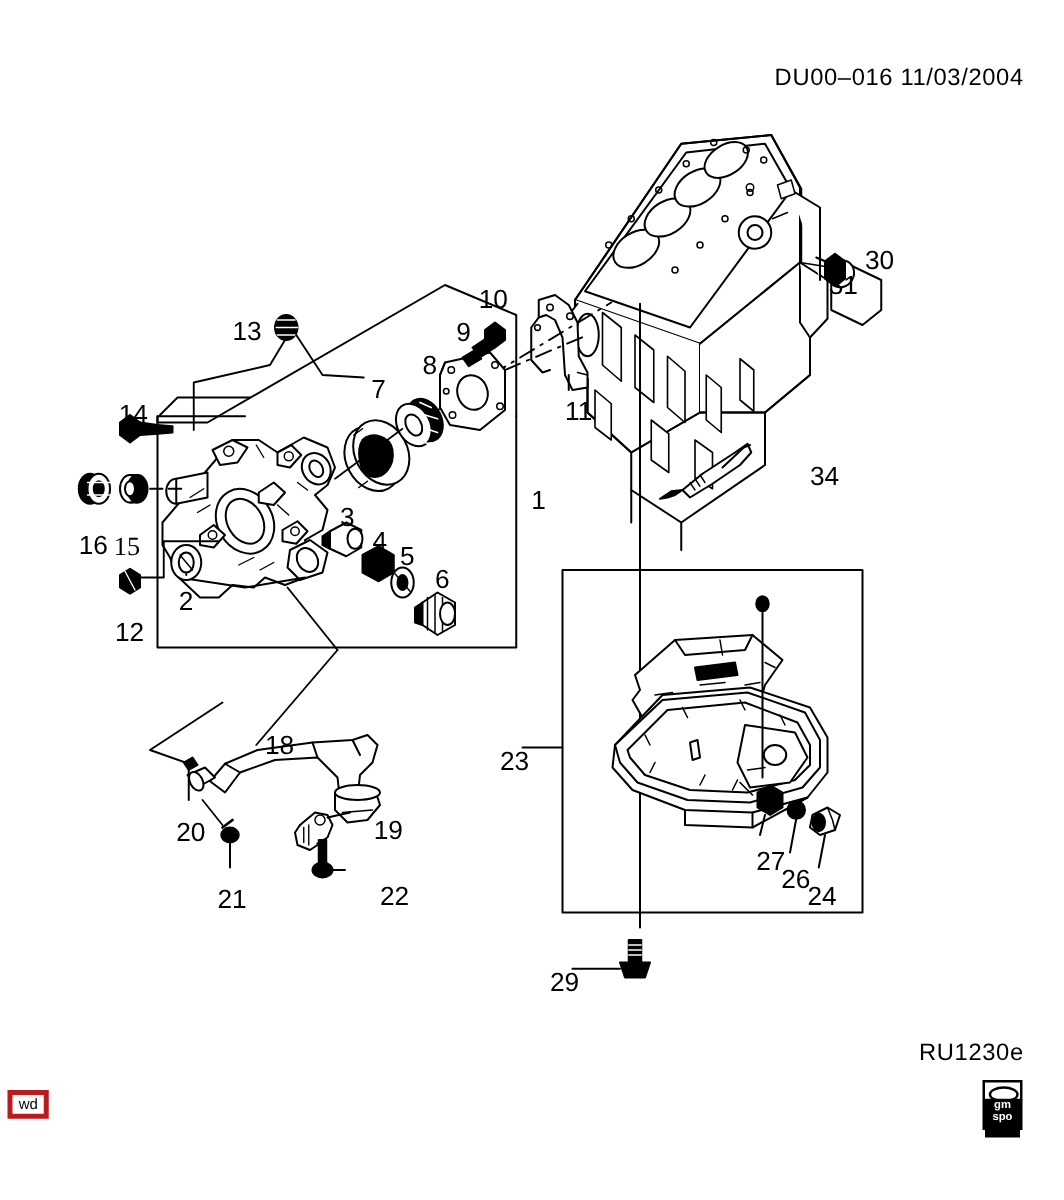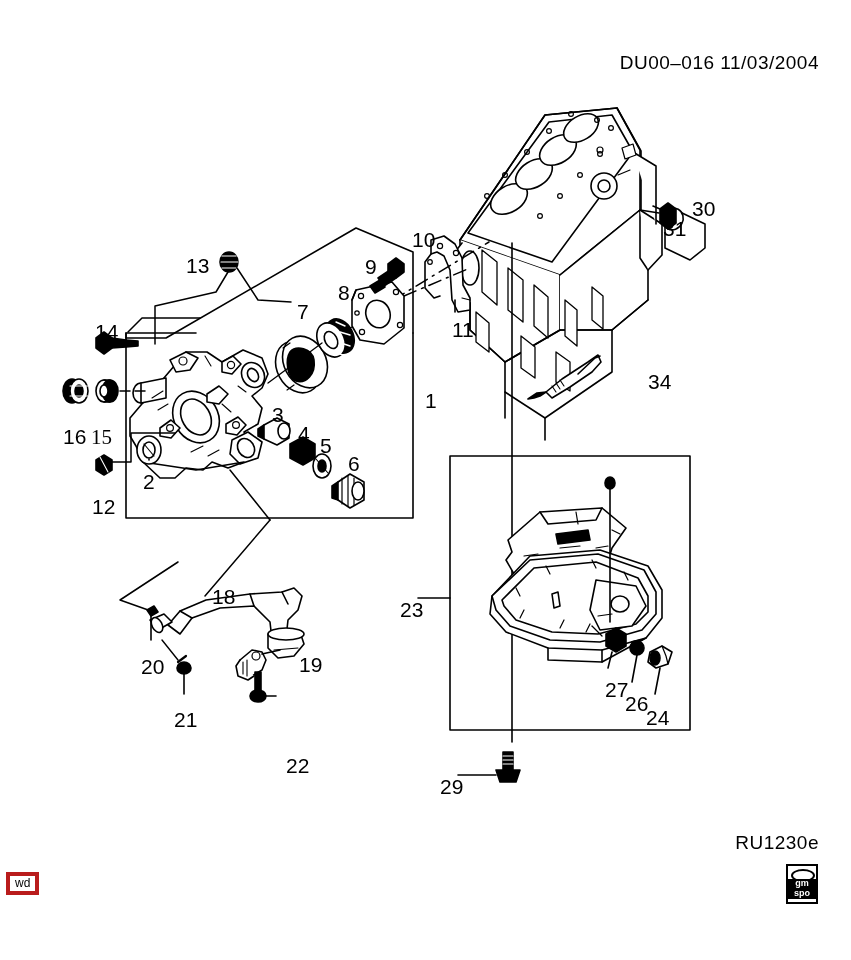--- a/index.html
+++ b/index.html
@@ -15,21 +15,21 @@
 
   .wdbox{position:absolute;left:6px;top:872px;border:4px solid #b91c1c;
          padding:1px 5px;font-size:12px;line-height:13px;}
 
   .gmbox{position:absolute;left:786px;top:864px;width:28px;height:36px;
          border:2px solid #000;background:#fff;}
   .gmbox .ell{position:absolute;left:3px;top:3px;width:20px;height:9px;
               border:2px solid #000;border-radius:50%;background:#fff;}
   .gmbox .lbl{position:absolute;left:0;top:13px;width:28px;
               background:#000;color:#fff;font-size:9px;line-height:9.5px;
-              text-align:center;font-weight:bold;padding-bottom:1px;}
+              text-align:center;font-weight:bold;padding-bottom:12px;}
 
   .cal{position:absolute;font-size:21px;font-weight:400;white-space:nowrap;
        font-family:"Liberation Sans","DejaVu Sans",sans-serif;}
 </style>
 </head>
 <body>
 
 <div id="sheet">
 
   <svg id="art" viewBox="0 0 851 960">
@@ -439,32 +439,32 @@
   <div id="callout-layer">
       <div class="cal" style="left: 425px; top: 389px;">1</div>
       <div class="cal" style="left: 143px; top: 470px;">2</div>
       <div class="cal" style="left: 272px; top: 403px;">3</div>
       <div class="cal" style="left: 298px; top: 422px;">4</div>
       <div class="cal" style="left: 320px; top: 434px;">5</div>
       <div class="cal" style="left: 348px; top: 452px;">6</div>
       <div class="cal" style="left: 297px; top: 300px;">7</div>
       <div class="cal" style="left: 338px; top: 281px;">8</div>
       <div class="cal" style="left: 365px; top: 255px;">9</div>
-      <div class="cal" style="left: 383px; top: 228px; margin-left: 29px;">10</div>
+      <div class="cal" style="left: 383px; top: 228px;">10</div>
       <div class="cal" style="left: 452px; top: 318px;">11</div>
       <div class="cal" style="left: 92px; top: 495px;">12</div>
       <div class="cal" style="left: 186px; top: 254px;">13</div>
       <div class="cal" style="left: 95px; top: 320px;">14</div>
       <div class="cal" style="left: 91px; top: 425px; font-family: Liberation Serif, serif;">15</div>
       <div class="cal" style="left: 63px; top: 425px;">16</div>
       <div class="cal" style="left: 212px; top: 585px;">18</div>
       <div class="cal" style="left: 299px; top: 653px;">19</div>
       <div class="cal" style="left: 141px; top: 655px;">20</div>
       <div class="cal" style="left: 174px; top: 708px;">21</div>
-      <div class="cal" style="left: 286px; top: 706px; margin-top: 48px;">22</div>
+      <div class="cal" style="left: 304px; top: 706px;">22</div>
       <div class="cal" style="left: 400px; top: 598px;">23</div>
       <div class="cal" style="left: 646px; top: 706px;">24</div>
       <div class="cal" style="left: 625px; top: 692px;">26</div>
       <div class="cal" style="left: 605px; top: 678px;">27</div>
       <div class="cal" style="left: 440px; top: 775px;">29</div>
       <div class="cal" style="left: 692px; top: 197px;">30</div>
       <div class="cal" style="left: 663px; top: 186px; margin-top: 31px;">31</div>
       <div class="cal" style="left: 648px; top: 370px;">34</div>
     </div>
 

